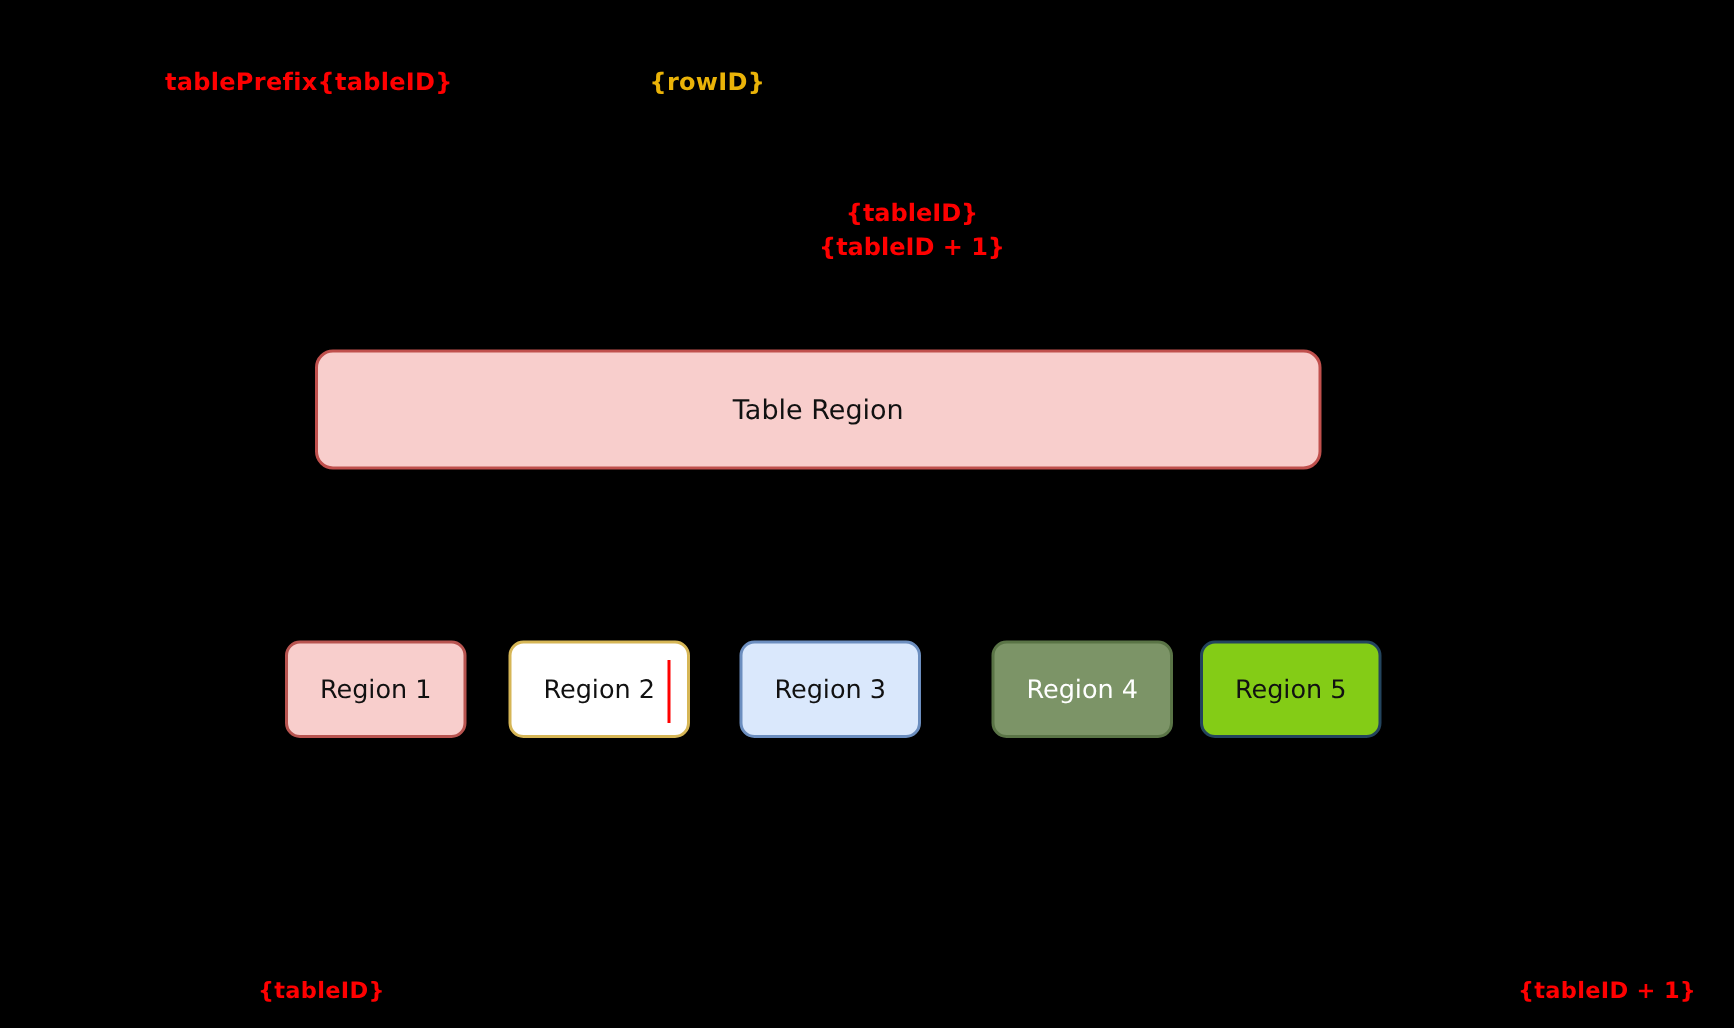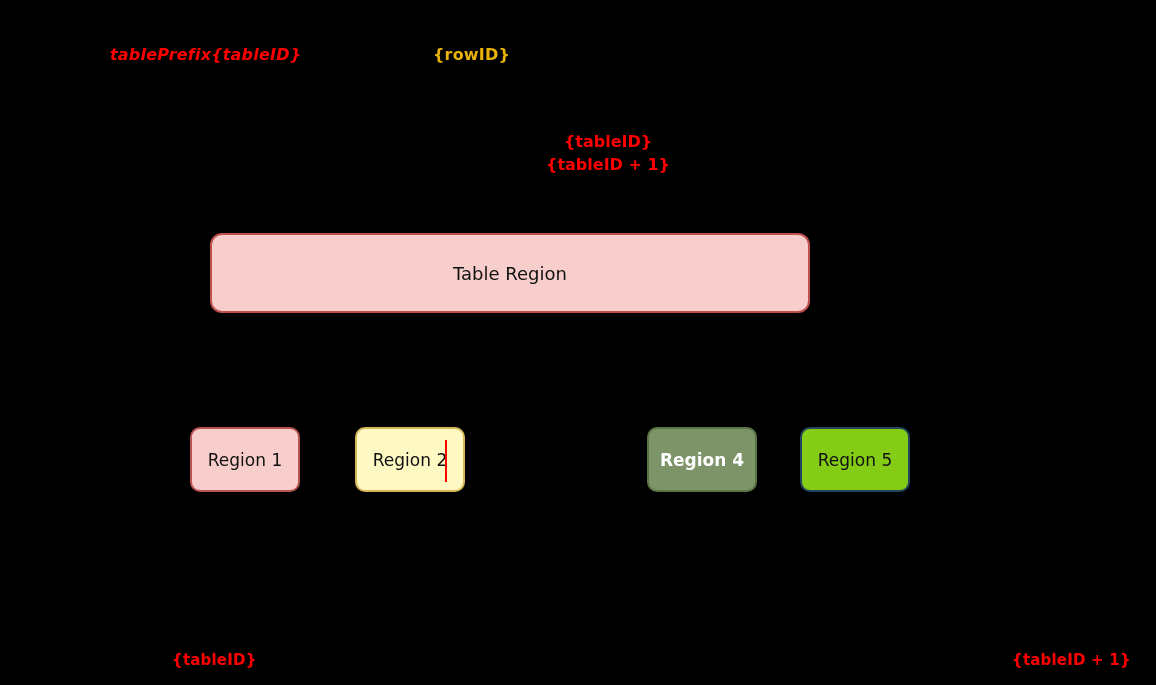--- a/index.html
+++ b/index.html
@@ -45,72 +45,75 @@
     border-width: 2px;
     display: flex;
     align-items: center;
     justify-content: center;
     box-sizing: border-box;
     color: #111111;
   }
   .table-region-box {
     left: 210px;
     top: 233px;
-    width: 600px;
+    width: 671px;
     height: 80px;
     border-radius: 12px;
     font-size: 18px;
   }
   .region-box {
     top: 427px;
-    width: 110px;
+    width: 121px;
     height: 65px;
     border-radius: 10px;
     font-size: 17px;
   }
   .r1 { left: 190px; }
   .r2 { left: 339px; }
   .r3 { left: 493px; }
-  .r4 { left: 647px; font-weight: bold; }
+  .r4 { left: 661px; }
   .r5 { left: 800px; }
   .split-line {
     position: absolute;
     left: 445px;
     top: 440px;
     width: 2px;
     height: 42px;
   }
 </style>
 </head>
 <body>
 
 <div class="canvas">
 
-  <div class="annot" style="left: 110px; top: 45px; color: rgb(255, 0, 0); font-style: italic;">tablePrefix{tableID}</div>
+  <div class="annot" style="left: 110px; top: 45px; color: rgb(255, 0, 0);">tablePrefix{tableID}</div>
 
   <div class="annot" style="left: 433px; top: 45px; color: #eab308;">{rowID}</div>
 
   <div class="range-annot" style="top: 132px; color: rgb(255, 0, 0);">{tableID}</div>
 
   <div class="range-annot" style="top: 155px; color: rgb(255, 0, 0);">{tableID + 1}</div>
 
   <div class="box table-region-box" style="background-color: rgb(248, 206, 204); border-color: rgb(192, 80, 77); color: rgb(17, 17, 17);">
     <span>Table Region</span>
   </div>
 
   <div class="box region-box r1" style="background-color: rgb(248, 206, 204); border-color: rgb(184, 84, 80); color: rgb(17, 17, 17);">
     <span>Region 1</span>
   </div>
 
-  <div class="box region-box r2" style="background-color: #fef9c3; border-color: rgb(214, 182, 86); color: rgb(17, 17, 17); margin-left: 16px;">
+  <div class="box region-box r2" style="background-color: #ffffff; border-color: rgb(214, 182, 86); color: rgb(17, 17, 17);">
     <span>Region 2</span>
   </div>
 
   <div class="split-line" style="background-color: rgb(255, 0, 0);"></div>
 
+  <div class="box region-box r3" style="background-color: rgb(218, 232, 252); border-color: rgb(108, 142, 191); color: rgb(17, 17, 17);">
+    <span>Region 3</span>
+  </div>
 
   <div class="box region-box r4" style="background-color: rgb(124, 148, 103); border-color: rgb(90, 116, 70); color: rgb(255, 255, 255);">
     <span>Region 4</span>
   </div>
 
   <div class="box region-box r5" style="background-color: #84cc16; border-color: rgb(35, 68, 93); color: rgb(17, 17, 17);">
     <span>Region 5</span>
   </div>
 
   <div class="annot annot-small" style="left: 172px; top: 651px; color: rgb(255, 0, 0);">{tableID}</div>

